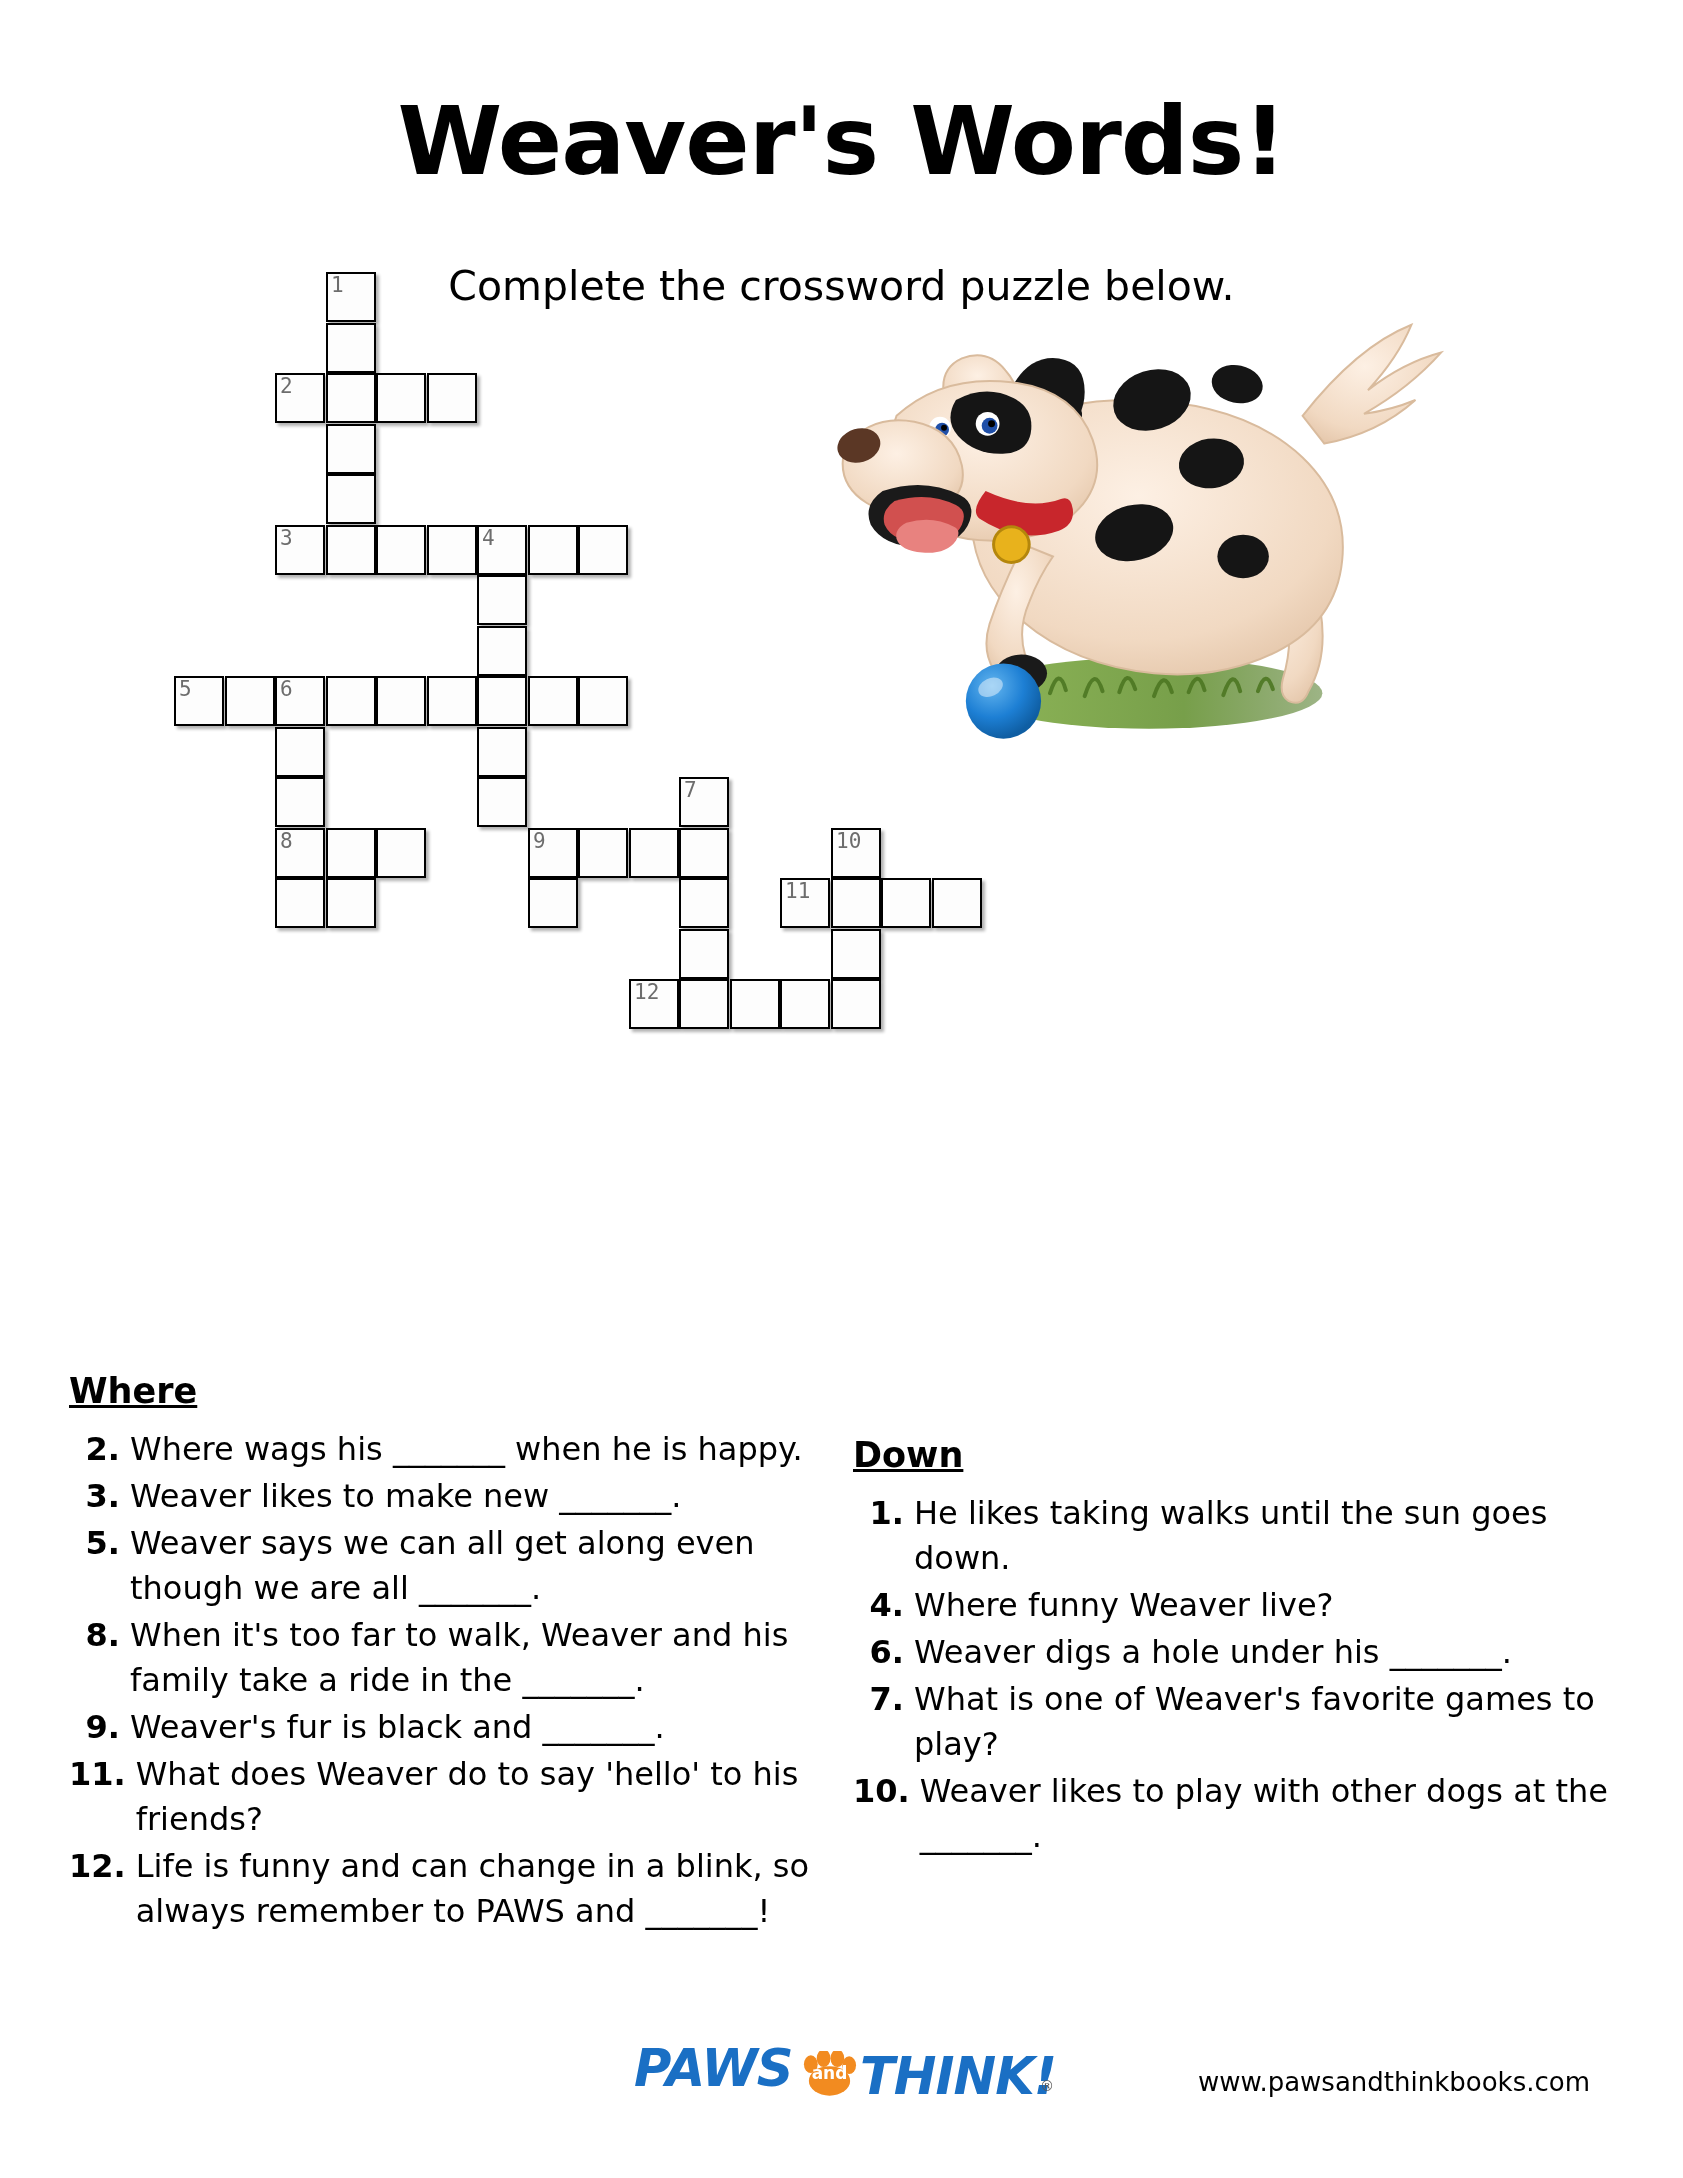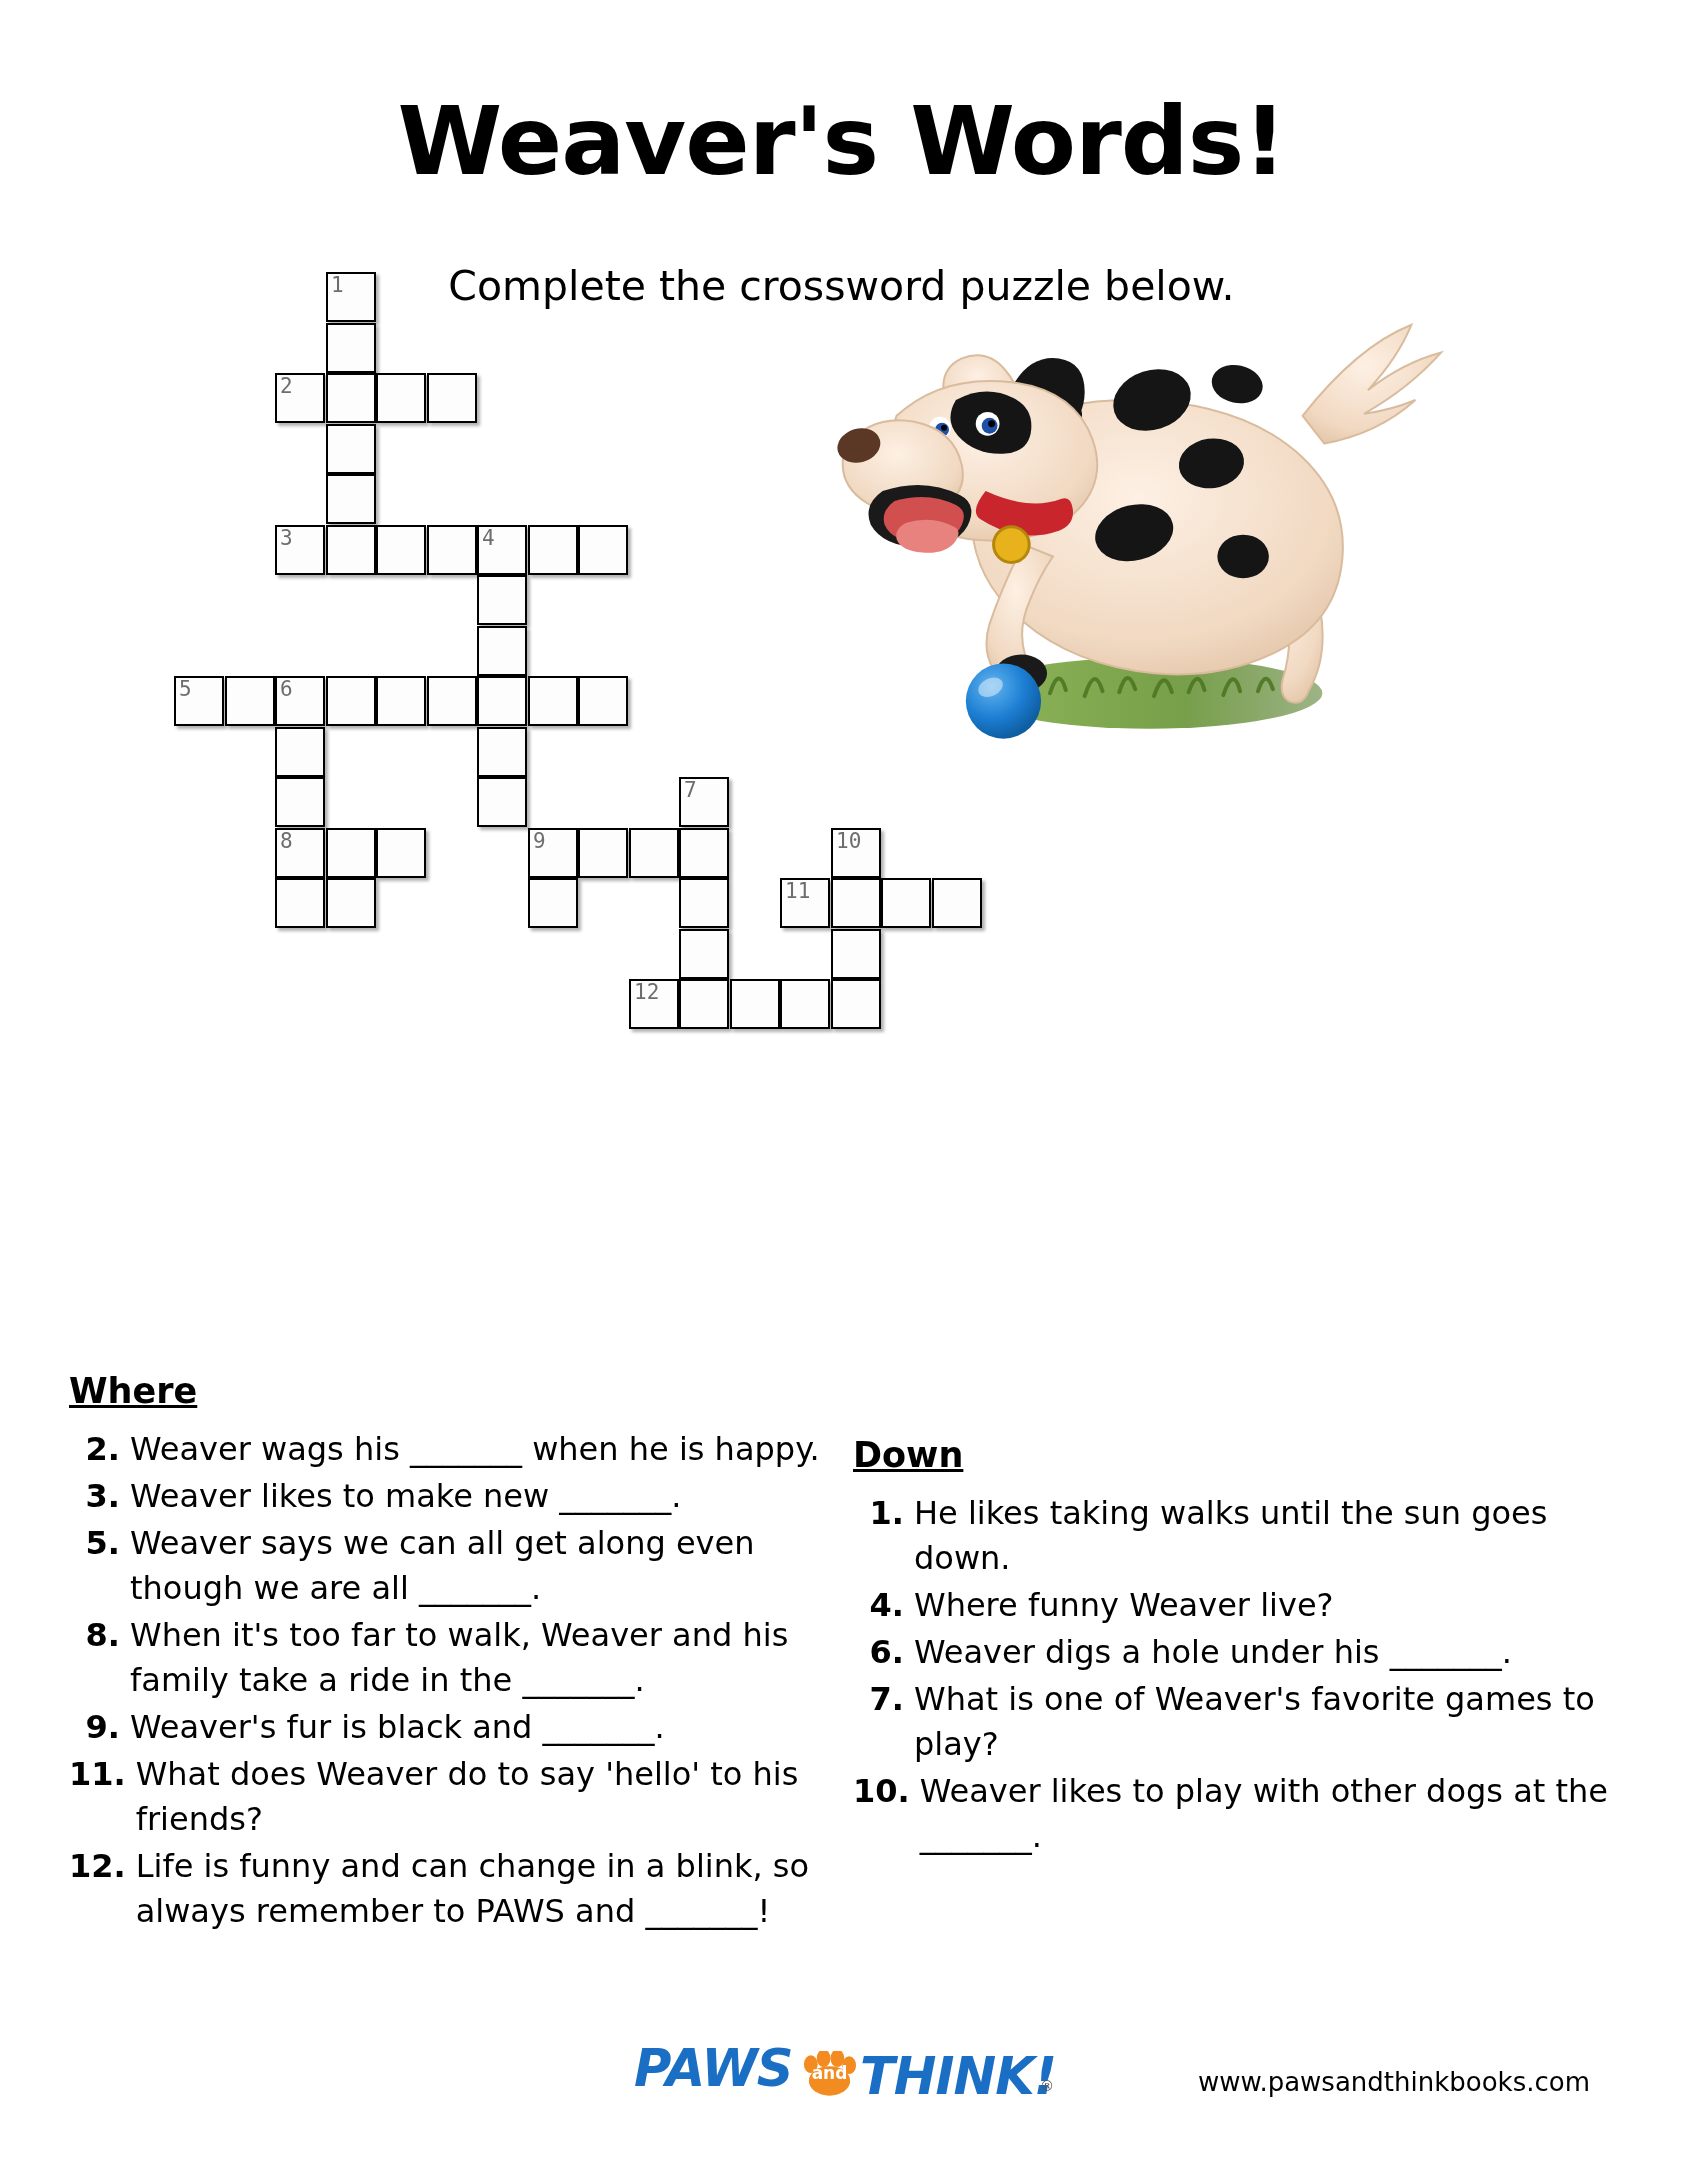--- a/index.html
+++ b/index.html
@@ -359,21 +359,21 @@
     <circle cx="168" cy="408" r="38" fill="url(#ballGrad)"></circle>
     <ellipse cx="155" cy="394" rx="13" ry="9" fill="#ffffff" opacity="0.45" transform="rotate(-25 155 394)"></ellipse>
   </svg>
 </div>
 
 <div id="across-col">
   <div class="clue-heading">Where</div>
   <ul class="clue-list" id="across-list">
       <li class="clue-item">
         <span class="clue-num">2.</span>
-        <span class="clue-text">Weaver wags his _______ when he is happy.</span>
+        <span class="clue-text">Where wags his _______ when he is happy.</span>
       </li>
       <li class="clue-item">
         <span class="clue-num">3.</span>
         <span class="clue-text">Weaver likes to make new _______.</span>
       </li>
       <li class="clue-item">
         <span class="clue-num">5.</span>
         <span class="clue-text">Weaver says we can all get along even though we are all _______.</span>
       </li>
       <li class="clue-item">

